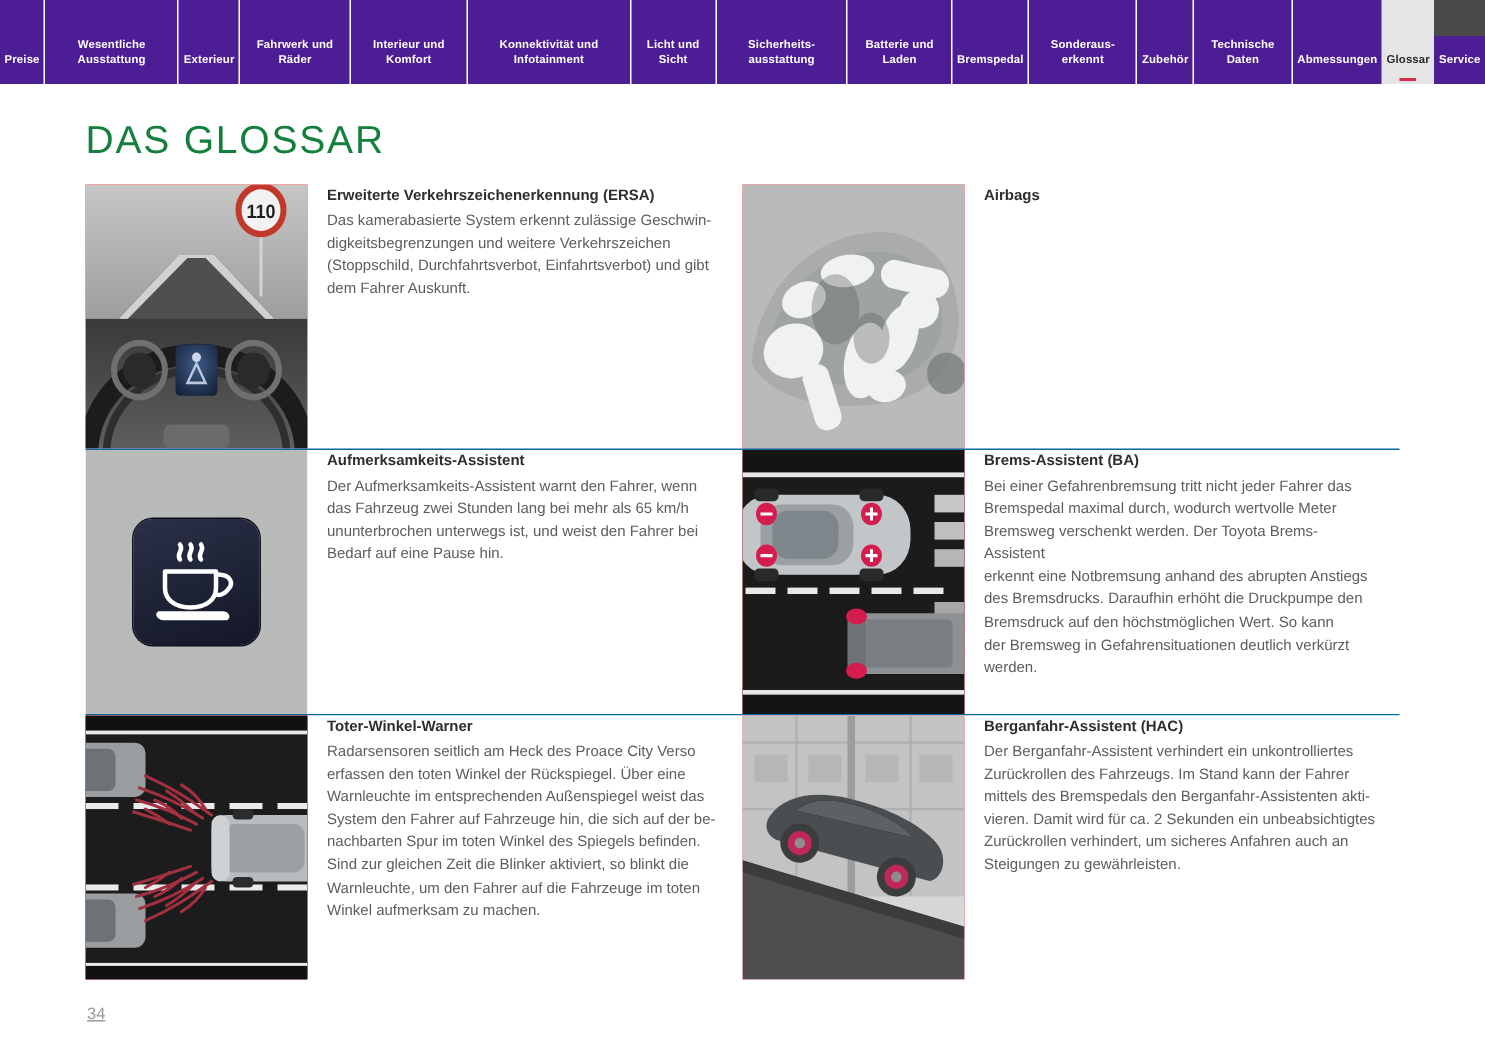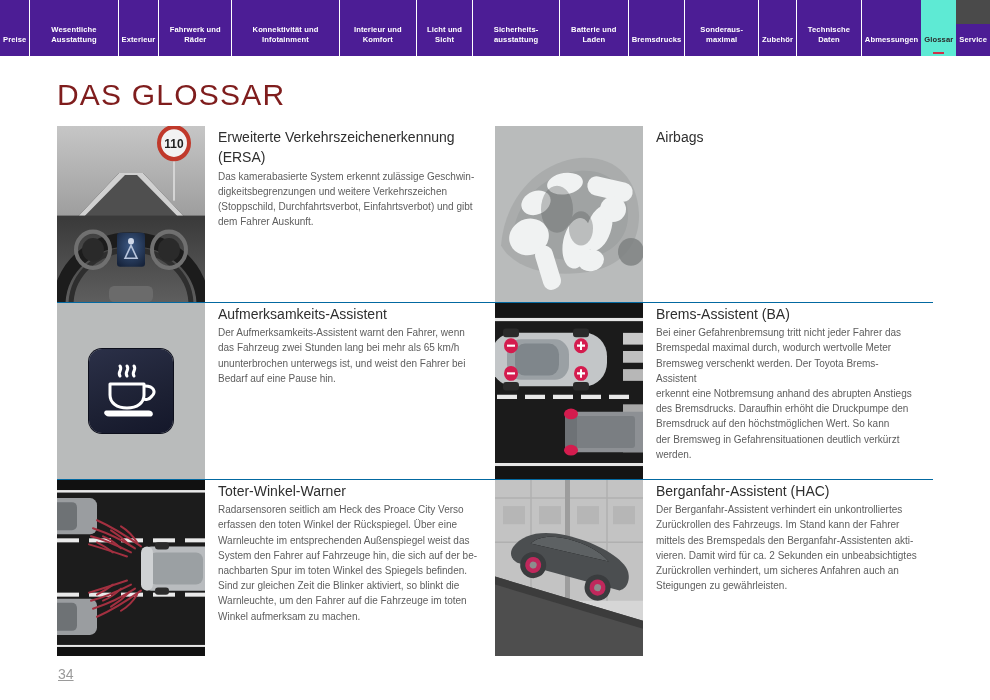--- a/index.html
+++ b/index.html
@@ -37,42 +37,42 @@
     padding: 0 3px 12px 3px;
     box-sizing: border-box;
     border-left: 1px solid #ffffff;
     position: relative;
     background: #4c1d95;
   }
   .nav-tab:first-child {
     border-left: none;
   }
   .nav-tab.active {
-    background: #5eead4;
+    background: #e5e5e5;
     color: #2b2b2b;
     border-left: none;
   }
   .nav-tab.active .nav-underline {
     position: absolute;
     left: 12px;
     right: 12px;
     bottom: 2px;
     height: 2px;
     background: #d0304a;
   }
   .nav-tab.active + .nav-tab {
     border-left: none;
     margin-top: 24px;
   }
 
   
   .page-title {
-    font-size: 30px;
+    font-size: 26px;
     font-weight: 300;
-    color: #7f1d1d;
+    color: #15803d;
     letter-spacing: 1.2px;
     margin: 22px 0 0 57px;
   }
 
   
   .glossary {
     margin-top: 14px;
     padding: 0 57px;
     box-sizing: border-box;
   }
@@ -98,22 +98,22 @@
     position: relative;
     overflow: hidden;
     background: #ef4444;
   }
   .entry-text {
     flex: 1 1 auto;
     padding: 1px 14px 0 13px;
     box-sizing: border-box;
   }
   .entry-title {
-    font-size: 14px;
-    font-weight: normal;
+    font-size: 10px;
+    font-weight: bold;
     color: #2e2e2e;
     line-height: 1.45;
     margin: 0 0 1px 0;
   }
   .entry-body {
     font-size: 10px;
     color: #5d5d5d;
     line-height: 1.52;
     margin: 0;
     white-space: pre-line;
@@ -146,21 +146,21 @@
   .ill-ba { width: 100%; height: 100%; background: #1c1c1c; }
 
   
   .ill-hac { width: 100%; height: 100%; background: #cfcfcf; }
 
   
   .page-number {
     position: absolute;
     left: 58px;
     bottom: 18px;
-    font-size: 14px;
+    font-size: 11px;
     color: #9a9a9a;
     text-decoration: underline;
   }
 </style>
 </head>
 <body>
 
 <div class="navbar">
   <div class="nav-tab">
       <span>Preise</span>
@@ -168,39 +168,39 @@
   <div class="nav-tab">
       <span>Wesentliche Ausstattung</span>
     </div>
   <div class="nav-tab">
       <span>Exterieur</span>
     </div>
   <div class="nav-tab">
       <span>Fahrwerk und Räder</span>
     </div>
   <div class="nav-tab">
+      <span>Interieur und Komfort</span>
+    </div>
+  <div class="nav-tab">
       <span>Konnektivität und Infotainment</span>
     </div>
   <div class="nav-tab">
-      <span>Interieur und Komfort</span>
-    </div>
-  <div class="nav-tab">
       <span>Licht und Sicht</span>
     </div>
   <div class="nav-tab">
       <span>Sicherheits- ausstattung</span>
     </div>
   <div class="nav-tab">
       <span>Batterie und Laden</span>
     </div>
   <div class="nav-tab">
-      <span>Bremsdrucks</span>
-    </div>
-  <div class="nav-tab">
-      <span>Sonderaus- maximal</span>
+      <span>Bremspedal</span>
+    </div>
+  <div class="nav-tab">
+      <span>Sonderaus- erkennt</span>
     </div>
   <div class="nav-tab">
       <span>Zubehör</span>
     </div>
   <div class="nav-tab">
       <span>Technische Daten</span>
     </div>
   <div class="nav-tab">
       <span>Abmessungen</span>
     </div>

